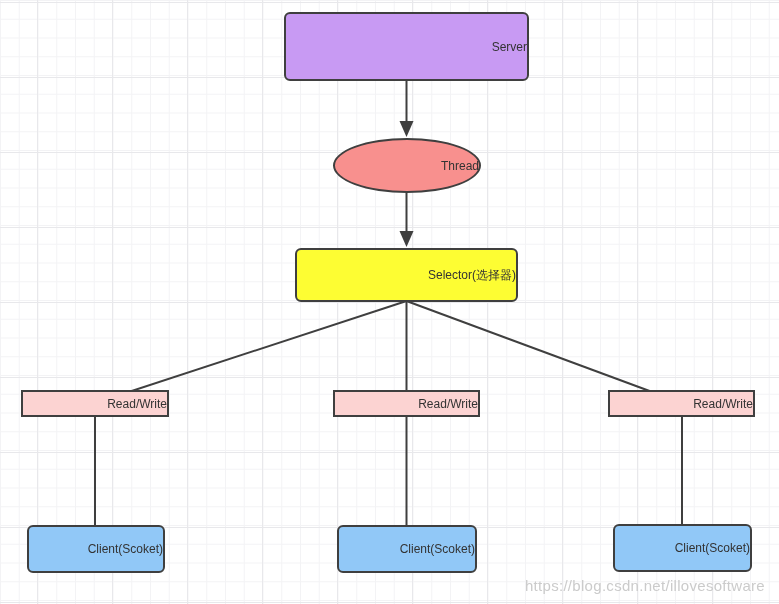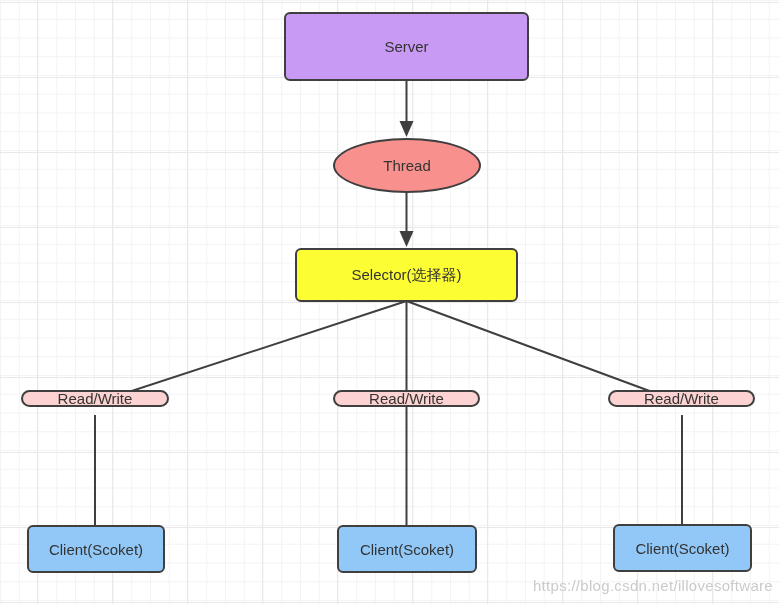--- a/index.html
+++ b/index.html
@@ -29,40 +29,40 @@
     width: 779px; height: 604px;
     z-index: 1;
   }
   .node {
     position: absolute;
     box-sizing: border-box;
     border: 2.5px solid #3f3f3f;
     border-radius: 6px;
     display: flex;
     align-items: center;
-    justify-content: center;
-    font-size: 15px;
+    justify-content: flex-end;
+    font-size: 12px;
     color: #333333;
     z-index: 2;
     text-align: center;
   }
   .node-server   { left: 284px; top: 12px;  width: 245px; height: 69px; }
   .node-thread   { left: 333px; top: 138px; width: 148px; height: 55px; border-radius: 50%; }
   .node-selector { left: 295px; top: 248px; width: 223px; height: 54px; }
-  .node-rw       { border-radius: 12px; height: 17px; }
+  .node-rw       { border-radius: 0; height: 27px; }
   .node-rw-left   { left: 21px;  top: 390px; width: 148px; }
   .node-rw-middle { left: 333px; top: 390px; width: 147px; }
   .node-rw-right  { left: 608px; top: 390px; width: 147px; }
   .node-client   { height: 48px; }
   .node-client-left   { left: 27px;  top: 525px; width: 138px; }
   .node-client-middle { left: 337px; top: 525px; width: 140px; }
   .node-client-right  { left: 613px; top: 524px; width: 139px; }
   .watermark {
     position: absolute;
-    right: 6px;
+    right: 14px;
     bottom: 10px;
     z-index: 3;
     font-size: 15px;
     color: #cbcbcb;
     letter-spacing: 0.3px;
   }
 </style>
 </head>
 <body>
 

